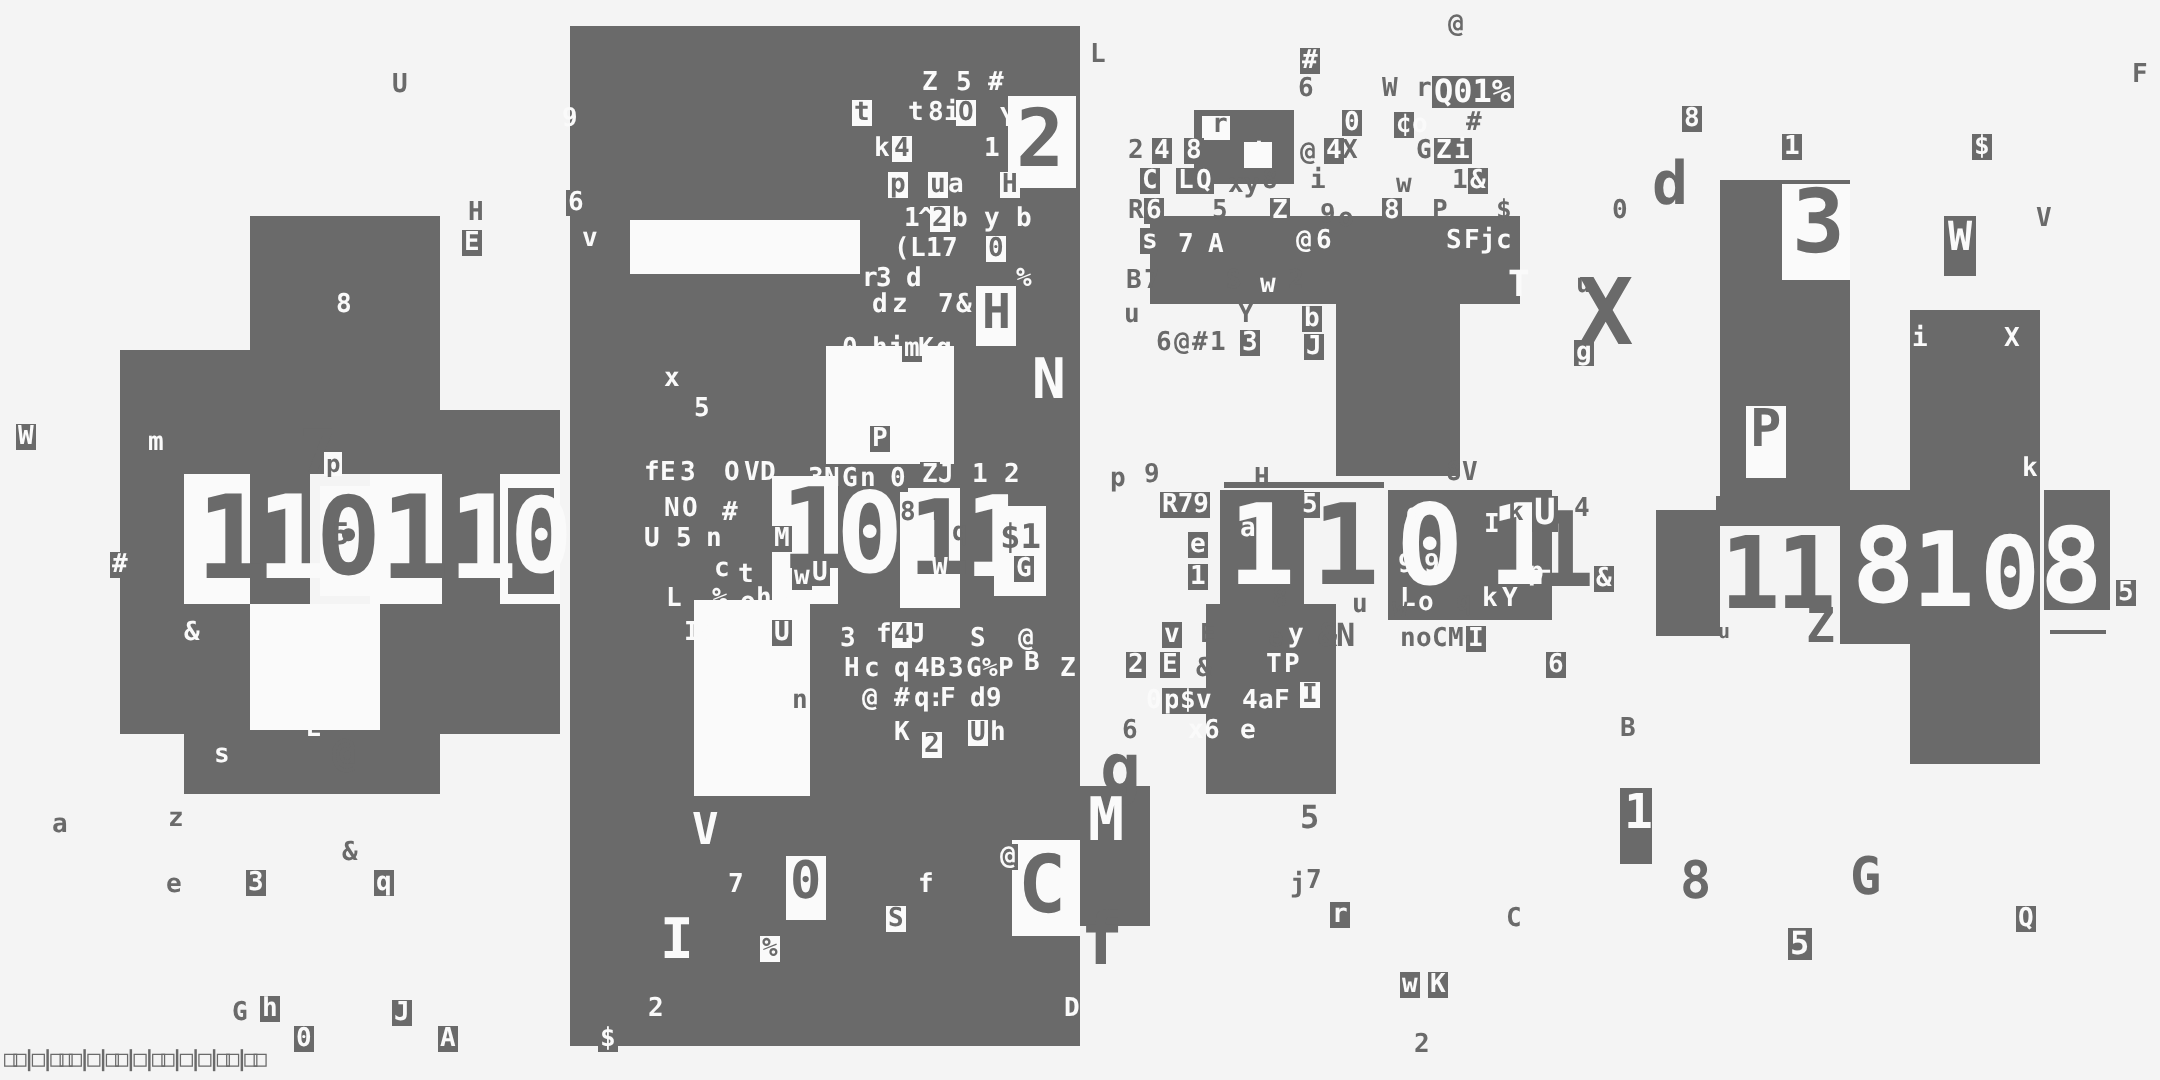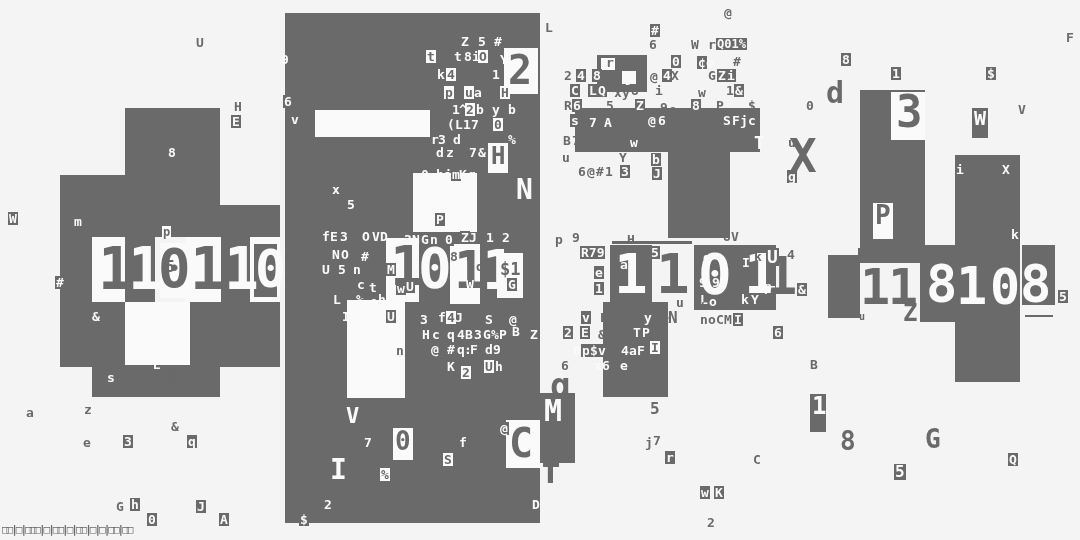--- a/index.html
+++ b/index.html
@@ -238,21 +238,21 @@
     <span class="ch b" style="left: 299px; top: 513px; font-size: 13px;">$</span>
     <span class="ch b" style="left: 499px; top: 422px; font-size: 13px;">@</span>
     <span class="ch p" style="left: 509px; top: 423px; font-size: 40px;">C</span>
     <span class="ch w" style="left: 532px; top: 498px; font-size: 13px;">D</span>
     <span class="ch p" style="left: 724px; top: 6px; font-size: 13px;">@</span>
     <span class="ch p" style="left: 545px; top: 21px; font-size: 13px;">L</span>
     <span class="ch b" style="left: 650px; top: 24px; font-size: 13px;">#</span>
     <span class="ch p" style="left: 649px; top: 38px; font-size: 13px;">6</span>
     <span class="ch p" style="left: 691px; top: 38px; font-size: 13px;">W</span>
     <span class="ch p" style="left: 708px; top: 38px; font-size: 13px;">r</span>
-    <span class="ch b" style="left: 716px; top: 38px; font-size: 12px; text-align: center;">Q01%</span>
+    <span class="ch b" style="left: 716px; top: 38px; font-size: 16px; text-align: center;">Q01%</span>
     <span class="ch p" style="left: 606px; top: 56px; font-size: 13px;">r</span>
     <span class="ch w" style="left: 625px; top: 71px; font-size: 13px;">j</span>
     <span class="ch b" style="left: 671px; top: 55px; font-size: 13px;">0</span>
     <span class="ch b" style="left: 697px; top: 56px; font-size: 13px;">¢</span>
     <span class="ch w" style="left: 706px; top: 56px; font-size: 13px;">o</span>
     <span class="ch p" style="left: 733px; top: 55px; font-size: 13px;">#</span>
     <span class="ch p" style="left: 564px; top: 69px; font-size: 13px;">2</span>
     <span class="ch b" style="left: 576px; top: 69px; font-size: 13px;">4</span>
     <span class="ch b" style="left: 592px; top: 69px; font-size: 13px;">8</span>
     <span class="ch p" style="left: 650px; top: 70px; font-size: 13px;">@</span>

